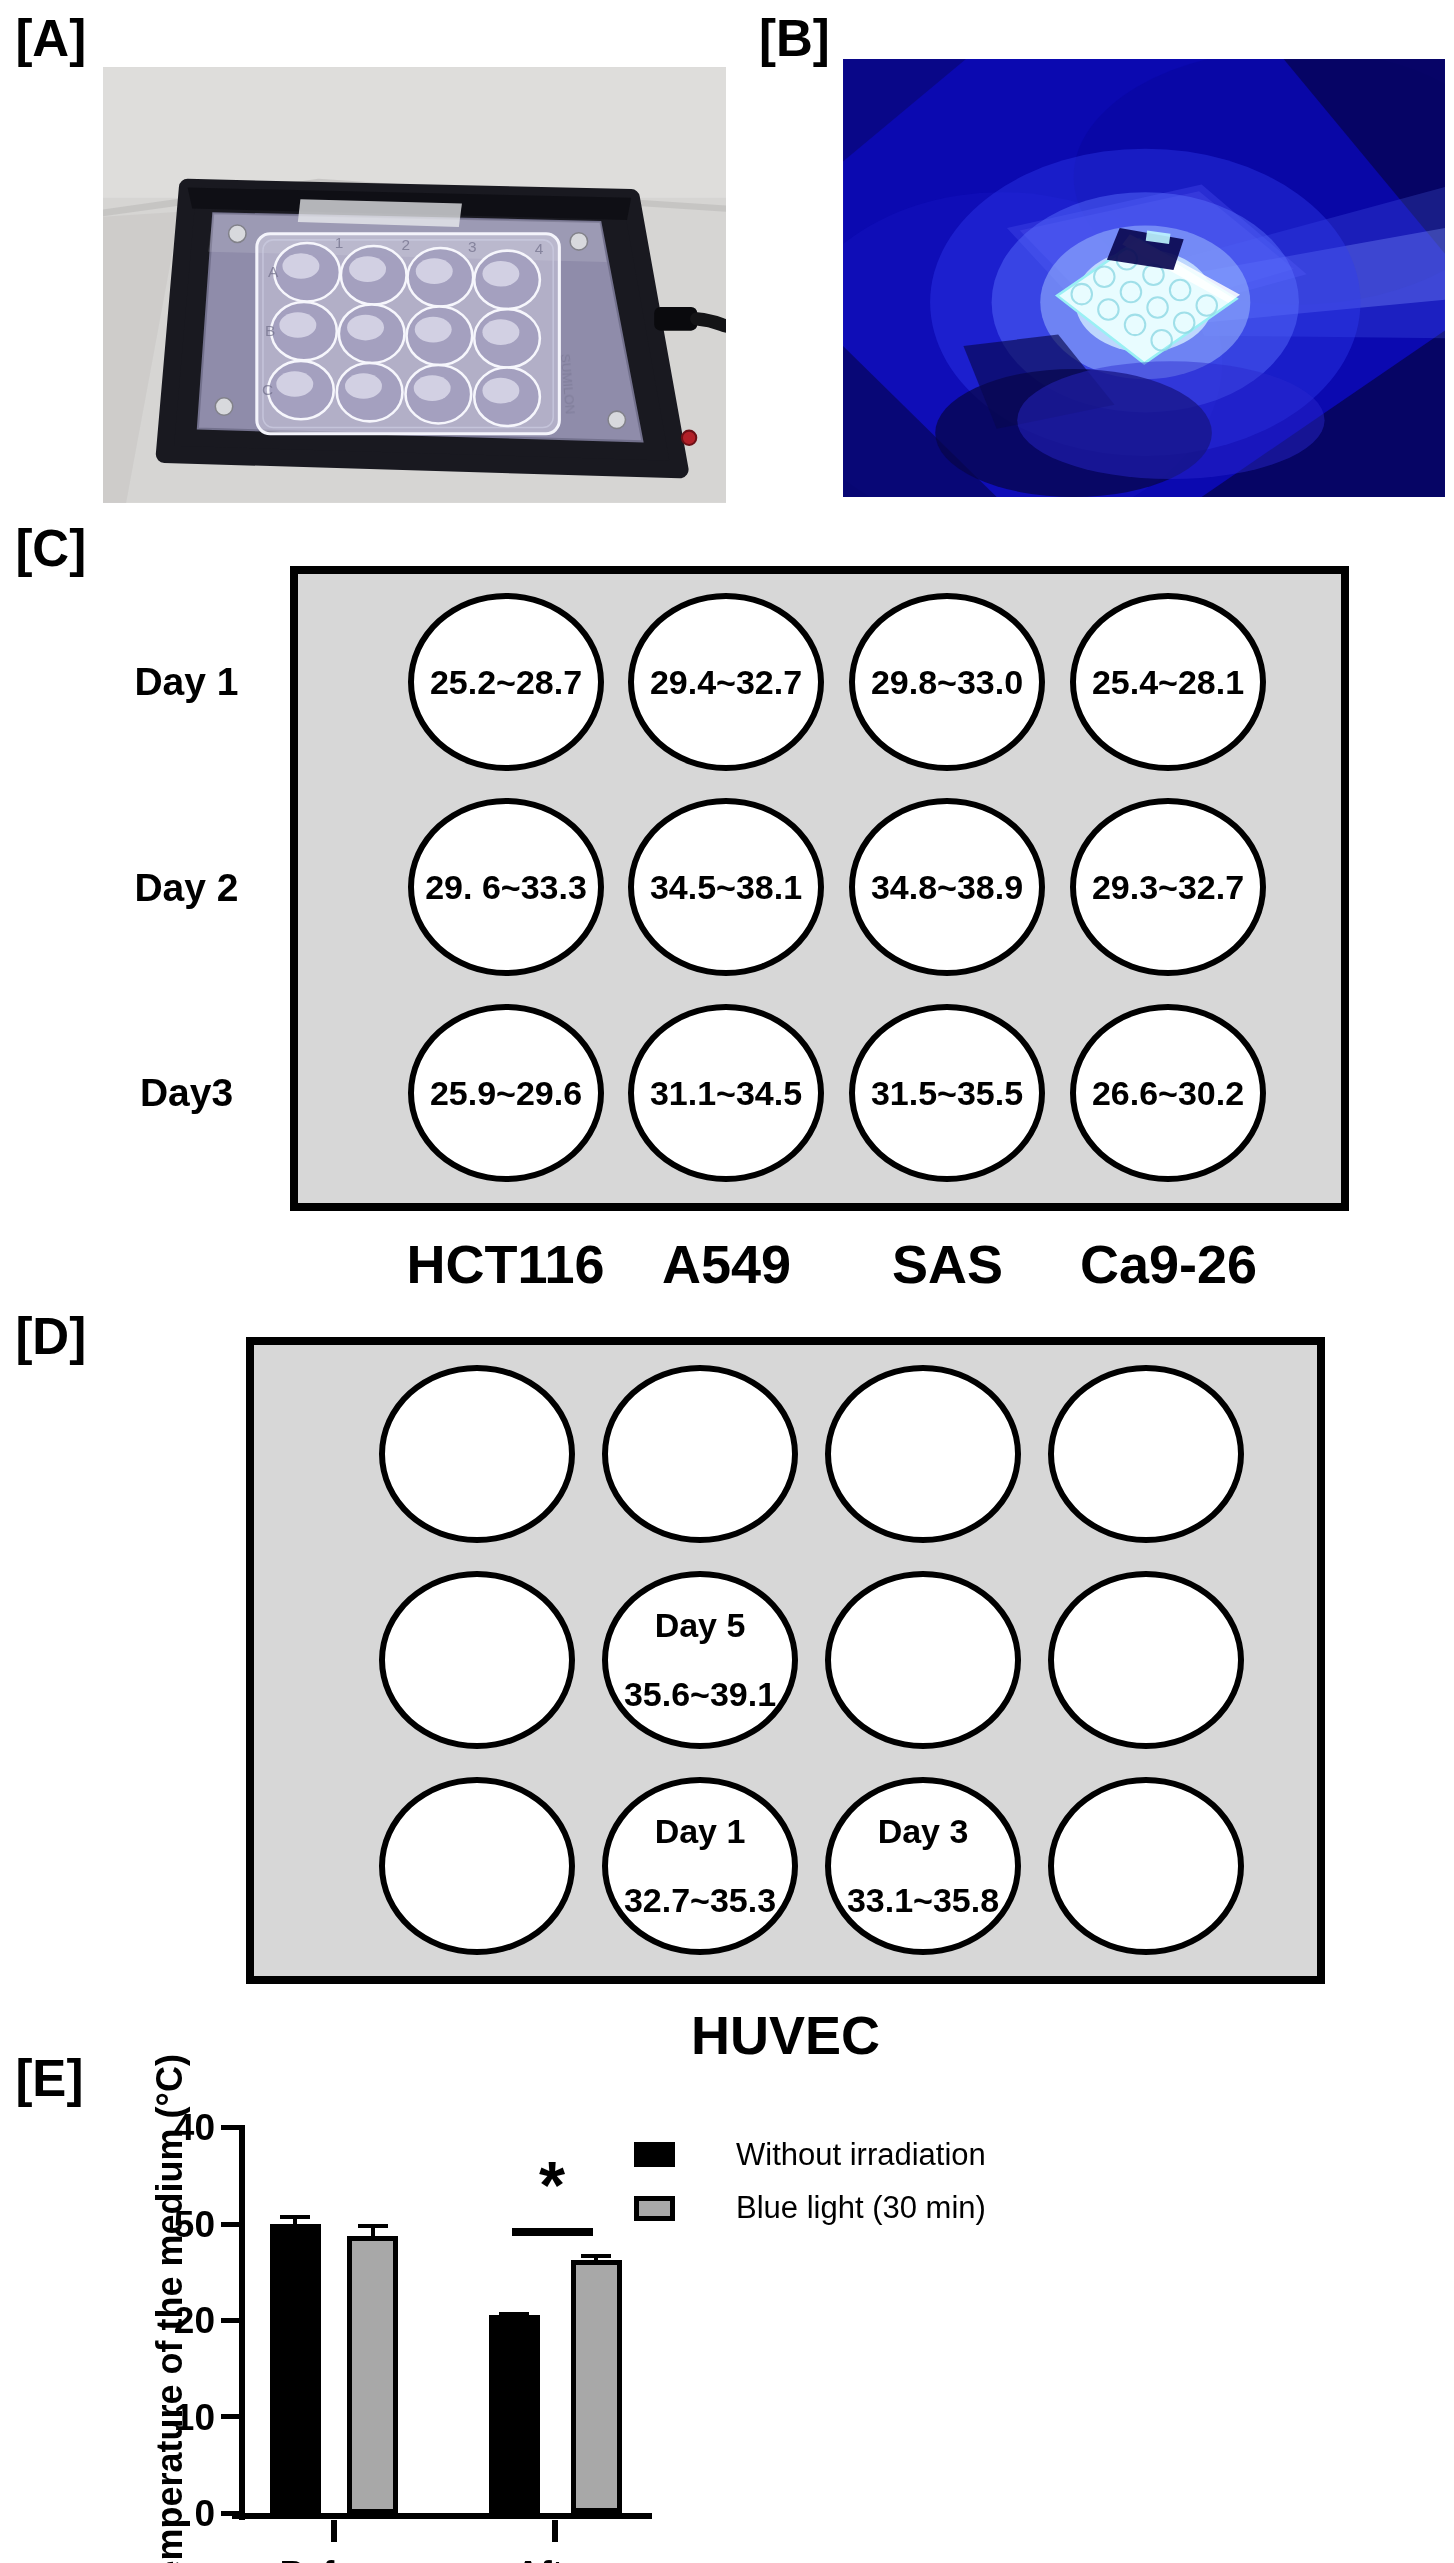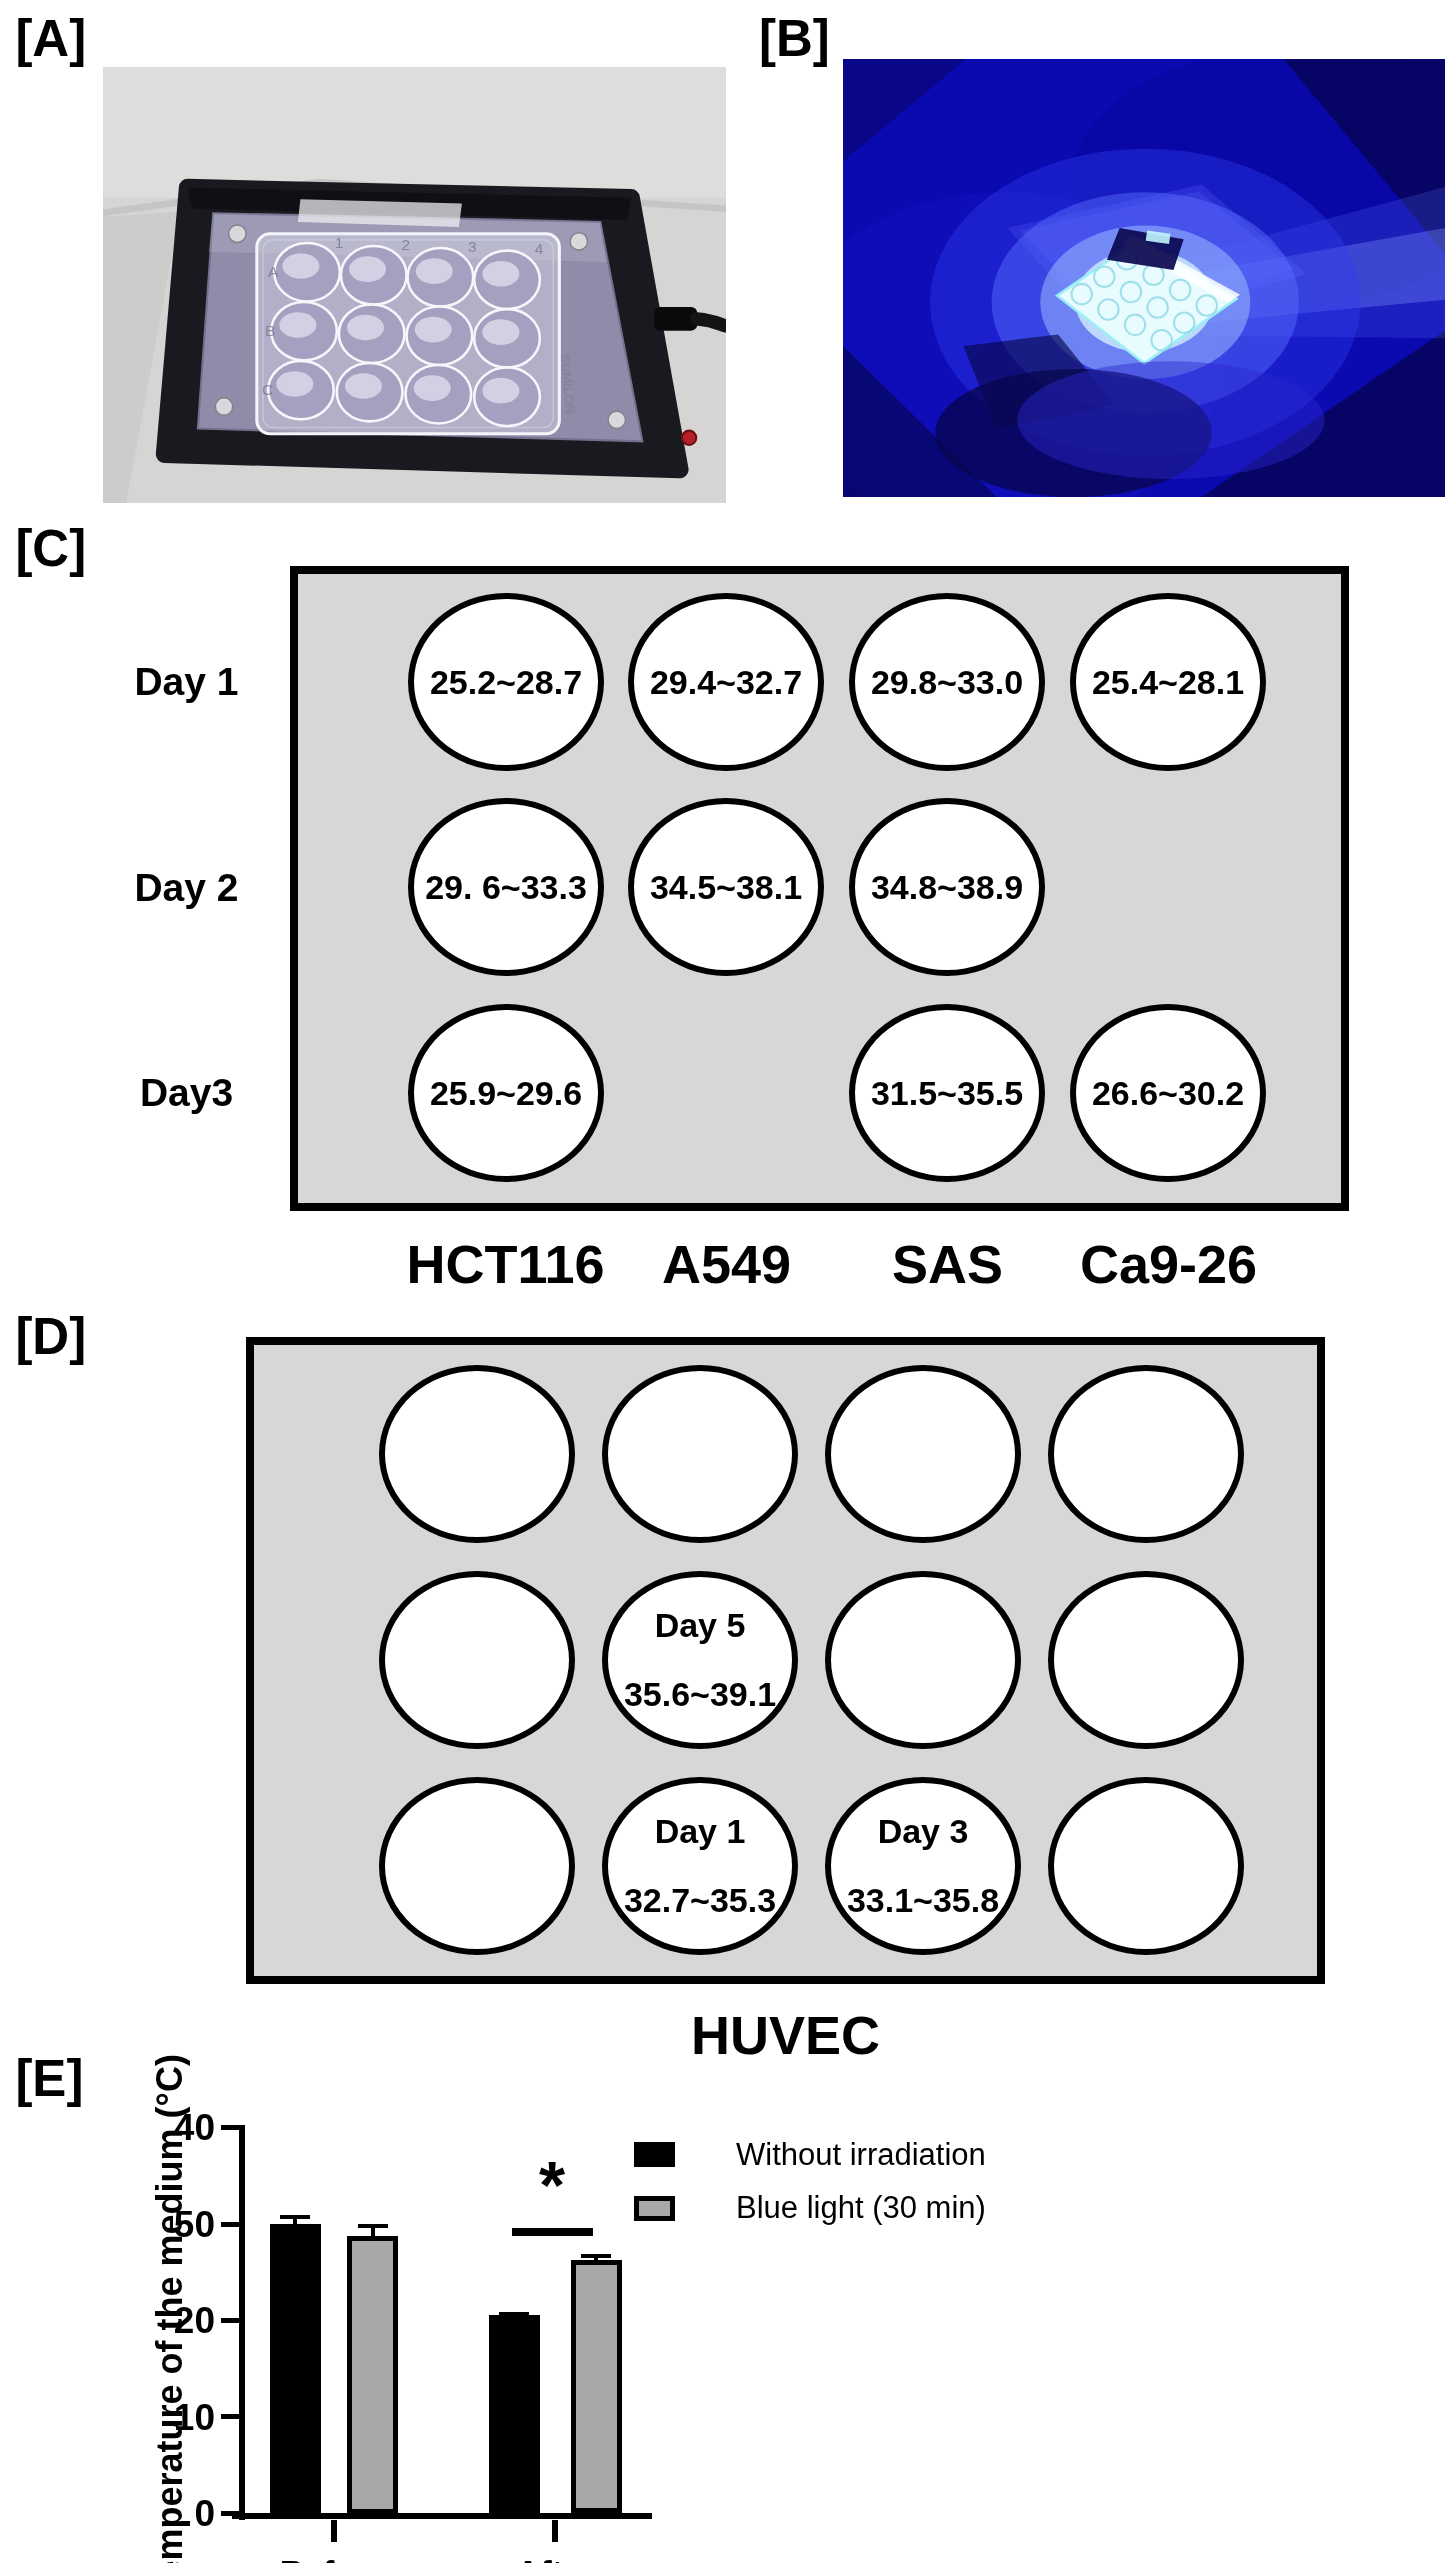--- a/index.html
+++ b/index.html
@@ -189,23 +189,29 @@
 
   <div class="well" style="left:408px;top:798px;">
       <span class="well-text">29. 6~33.3</span>
     </div>
   <div class="well" style="left:628px;top:798px;">
       <span class="well-text">34.5~38.1</span>
     </div>
   <div class="well" style="left:849px;top:798px;">
       <span class="well-text">34.8~38.9</span>
     </div>
+  <div class="well" style="left:1070px;top:798px;">
+      <span class="well-text">29.3~32.7</span>
+    </div>
 
   <div class="well" style="left:408px;top:1004px;">
       <span class="well-text">25.9~29.6</span>
+    </div>
+  <div class="well" style="left:628px;top:1004px;">
+      <span class="well-text">31.1~34.5</span>
     </div>
   <div class="well" style="left:849px;top:1004px;">
       <span class="well-text">31.5~35.5</span>
     </div>
   <div class="well" style="left:1070px;top:1004px;">
       <span class="well-text">26.6~30.2</span>
     </div>
 
   <div class="col-label" style="left:398px;top:1237px;">HCT116</div>
   <div class="col-label" style="left:619px;top:1237px;">A549</div>

